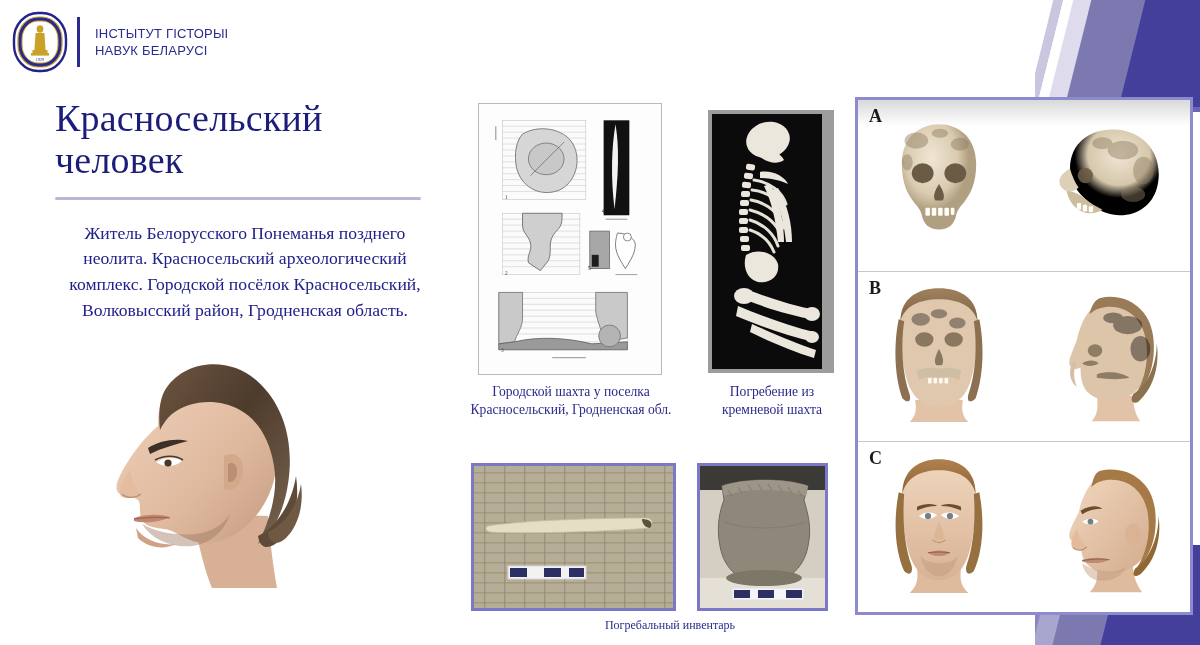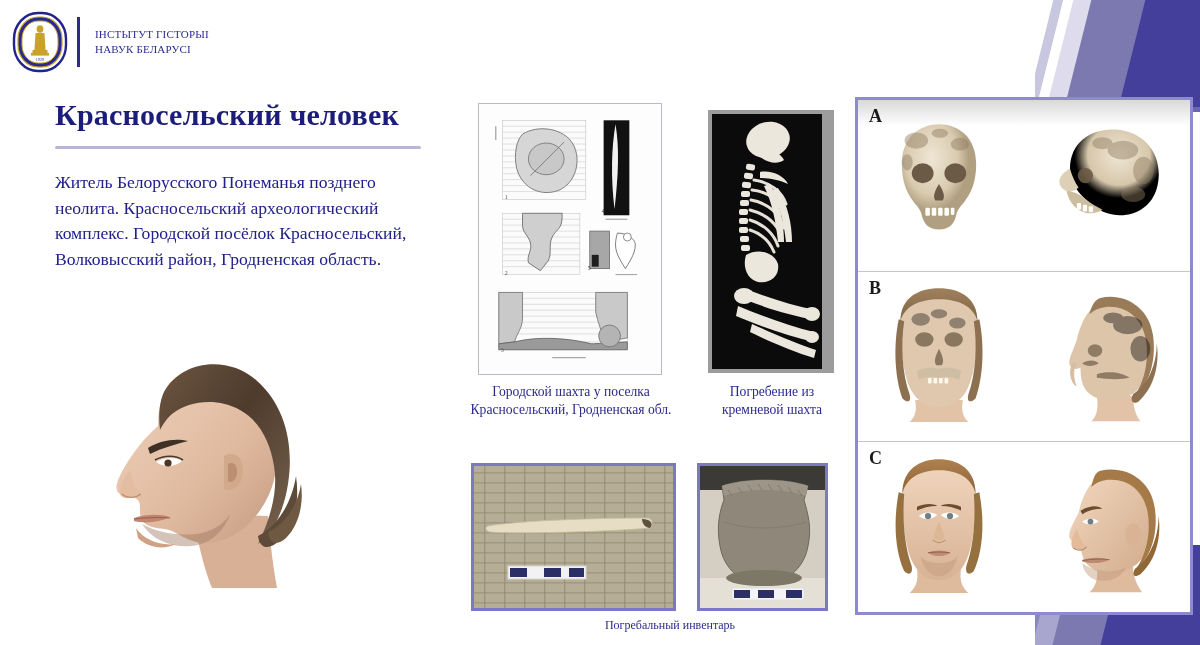--- a/index.html
+++ b/index.html
@@ -83,22 +83,22 @@
     width: 330px; height: 72px;
     display: flex; align-items: center; gap: 9px;
   }
   .seal { width: 56px; height: 62px; flex: 0 0 auto; }
   .seal-divider {
     width: 0; height: 50px;
     border-left: 3px solid #2b2b8f;
     margin-right: 6px;
   }
   .inst-lines {
-    font-family: Liberation Serif, serif;
-    font-size: 11px;
+    font-family: Liberation Sans, sans-serif;
+    font-size: 13px;
     line-height: 1.33;
     letter-spacing: 0.2px;
     color: #2b2b8f;
     text-transform: uppercase;
     font-weight: 400;
   }
   .inst-lines div { white-space: nowrap; }
 
   #deck-title {
     position: absolute;
@@ -118,38 +118,39 @@
     color: #131377;
     letter-spacing: .2px;
   }
 
   
   #left-col {
     position: absolute;
     left: 55px; top: 98px; width: 400px;
   }
   #section-title {
-    font-size: 30px;
-    font-weight: bold;
+    font-size: 38px;
+    font-weight: normal;
     color: #1c1c7a;
     letter-spacing: .2px;
     line-height: 1.1;
   }
   #title-rule {
     margin-top: 15px;
     height: 3px; width: 366px;
     background: #b9b6d8;
     border-radius: 2px;
   }
   #lead-paragraph {
     margin-top: 21px;
     font-size: 17.6px;
     line-height: 1.46;
     color: #21218a;
     width: 380px;
+    text-align: center;
   }
 
   #portrait-wrap {
     position: absolute;
     left: 72px; top: 288px;
     width: 300px; height: 320px;
   }
 
   
   .fig { position: absolute; }

